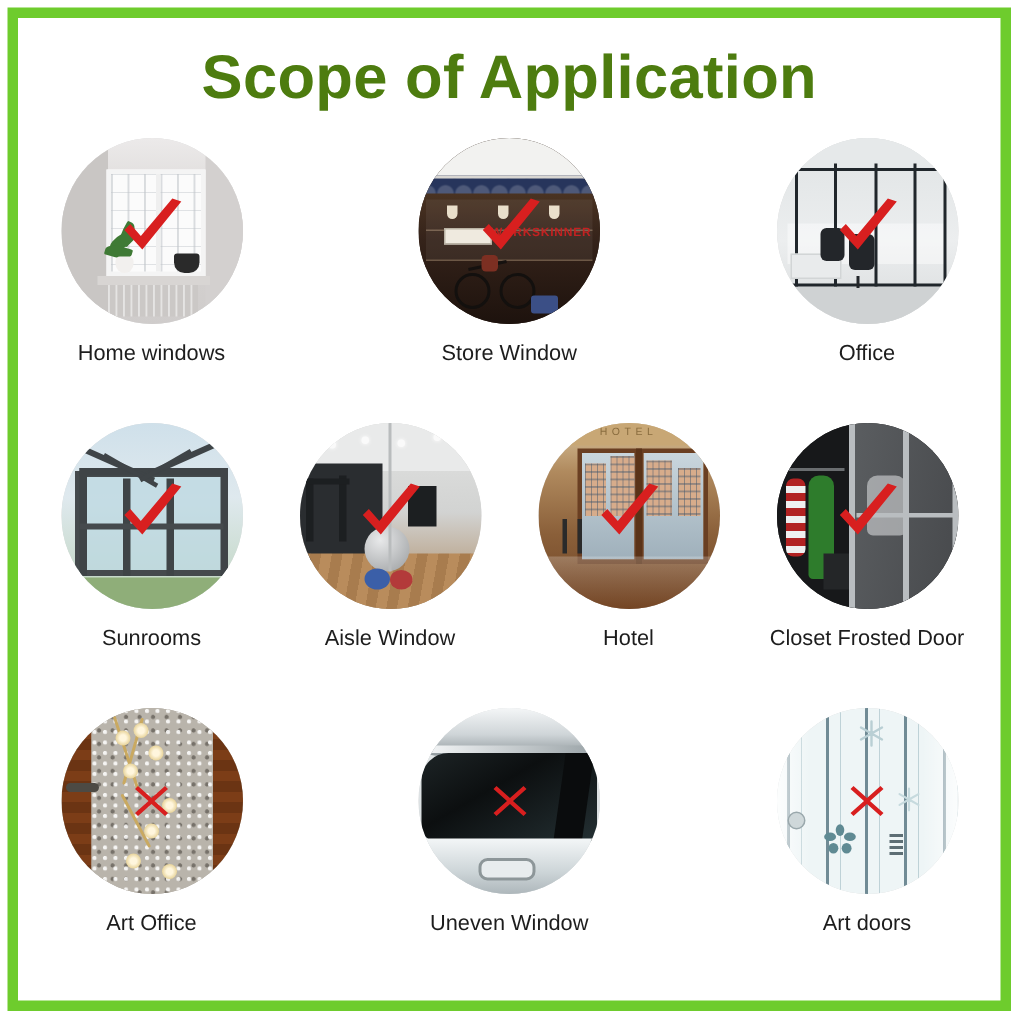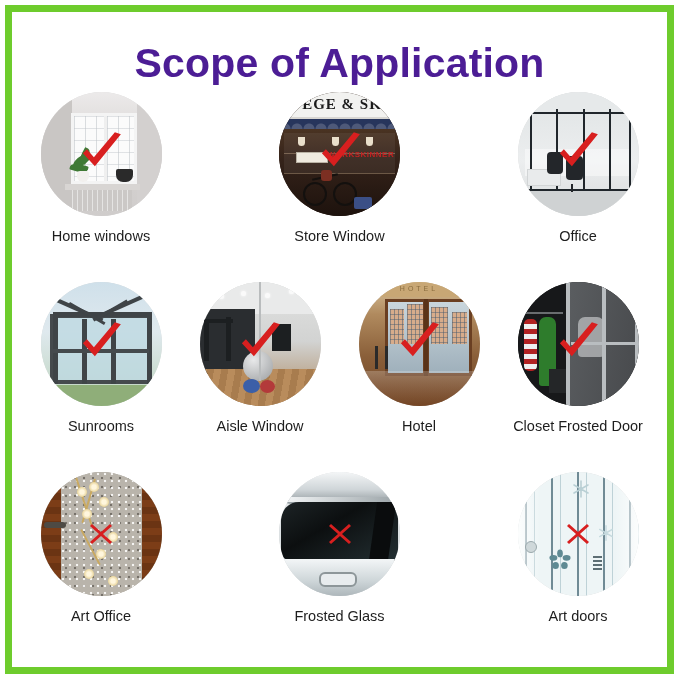--- a/index.html
+++ b/index.html
@@ -31,24 +31,23 @@
     pointer-events: none;
   }
   .title {
     position: absolute;
     top: 28px;
     left: 0;
     width: 679px;
     text-align: center;
     font-size: 41px;
     font-weight: bold;
-    color: #4c1d95;
+    color: #4d7c0f;
     letter-spacing: 0.2px;
     font-family: "Liberation Sans", sans-serif;
-    margin-top: 12px;
   }
   .grid {
     position: absolute;
     top: 92px;
     left: 26px;
     width: 627px;
   }
   .row {
     display: flex;
     justify-content: space-between;
@@ -302,21 +301,20 @@
             <path d="M3 22 L15 35 L41 3 L35 1 L14 26 L7 18 Z" fill="#d81f1f"></path>
           </svg>
         </div>
         <div class="label">Home windows</div>
       </div>
 
       <div class="cell">
         <div class="thumb">
           <div class="scene s-store">
             <div class="abs sky"></div>
-            <div class="abs sign">DEGE &amp; SKI</div>
             <div class="abs awning"></div>
             <div class="abs facade"></div>
             <div class="abs shelf" style="top:33%;"></div>
             <div class="abs shelf" style="top:49%;"></div>
             <div class="abs lamp" style="left:16%;top:36%;"></div>
             <div class="abs lamp" style="left:44%;top:36%;"></div>
             <div class="abs lamp" style="left:72%;top:36%;"></div>
             <div class="abs plate"></div>
             <div class="abs redtext">WORKSKINNER</div>
             <div class="abs bike">
@@ -497,21 +495,21 @@
             <div class="abs chrome"></div>
             <div class="abs window"></div>
             <div class="abs pillar"></div>
             <div class="abs body"></div>
             <div class="abs door-handle"></div>
           </div>
           <svg class="mark cross" viewBox="0 0 26 26">
             <path d="M4 3 L13 11 L22 3 L24 5 L15 13 L24 21 L22 23 L13 15 L4 23 L2 21 L11 13 L2 5 Z" fill="#d81f1f"></path>
           </svg>
         </div>
-        <div class="label">Frosted Glass</div>
+        <div class="label">Uneven Window</div>
       </div>
 
       <div class="cell">
         <div class="thumb">
           <div class="scene s-doors">
             <div class="abs sheen"></div>
             <svg class="flower" style="left:44%;top:6%;width:20px;height:20px;" viewBox="0 0 20 20">
               <g fill="none" stroke="#b9cfd4" stroke-width="1.6" stroke-linecap="round">
                 <path d="M10 10 L10 2 M10 10 L17 6 M10 10 L17 14 M10 10 L10 18 M10 10 L3 14 M10 10 L3 6"></path>
               </g>

